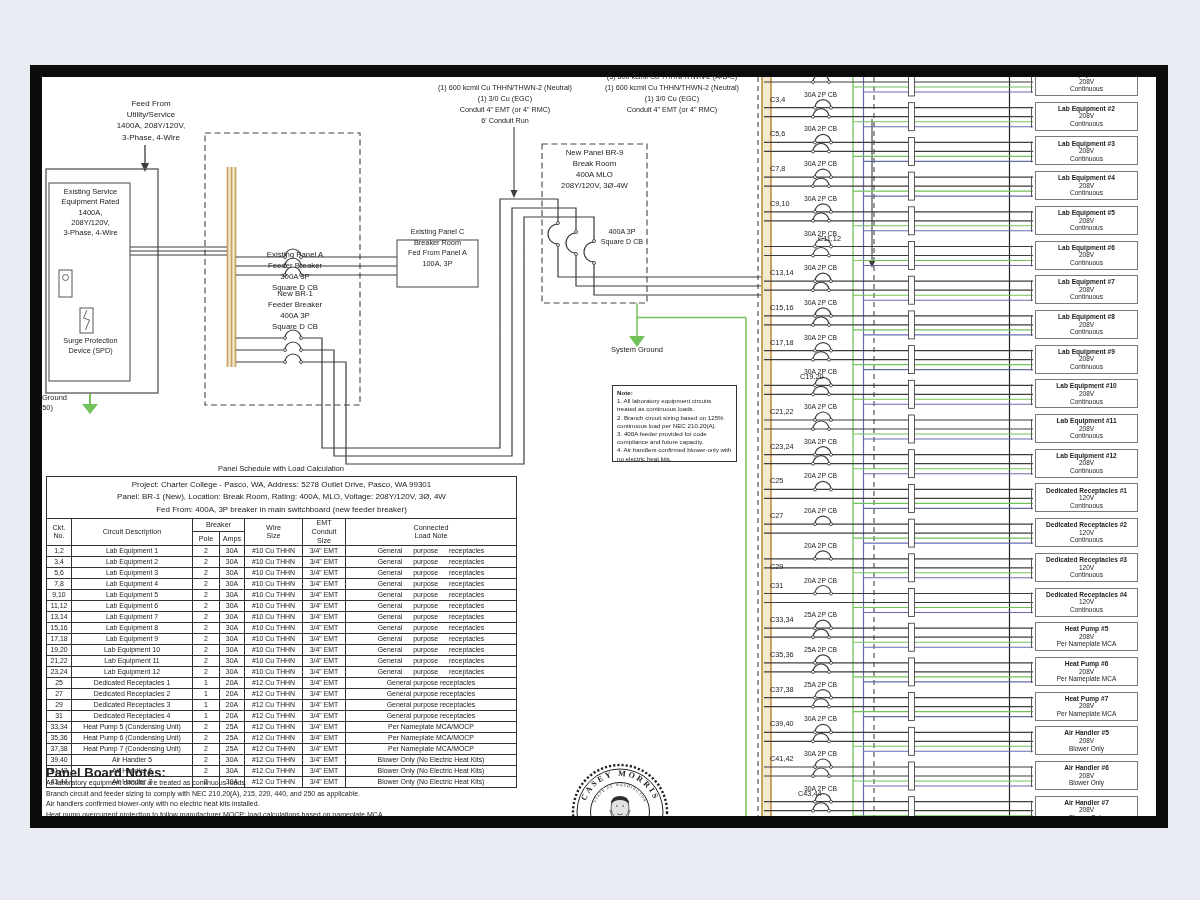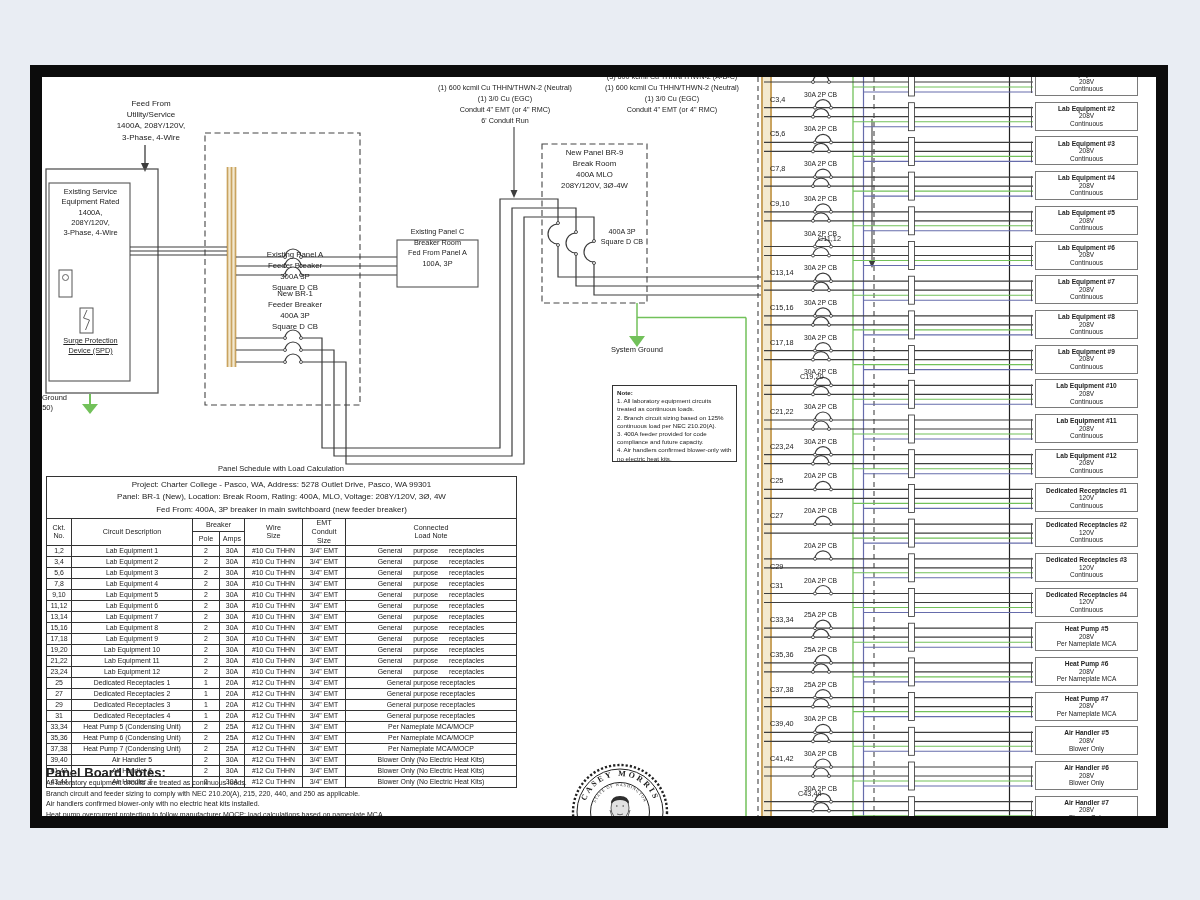--- a/index.html
+++ b/index.html
@@ -411,21 +411,21 @@
         </div>
 
       <div class="t ctr l75" style="left:9px;top:110px;width:79px;">
           <div>Existing Service</div>
           <div>Equipment Rated</div>
           <div>1400A,</div>
           <div>208Y/120V,</div>
           <div>3-Phase, 4-Wire</div>
         </div>
 
-      <div class="t ctr" style="left:6px;top:259px;width:85px;font-size:7.3px;line-height:10px;text-decoration:underline;">
+      <div class="t ctr" style="left:6px;top:259px;width:85px;font-size:7.3px;line-height:10px;">
           <div>Surge Protection</div>
           <div>Device (SPD)</div>
         </div>
 
       <div class="t gr-frag" style="left:0px;top:316px;">Ground</div>
       <div class="t gr-frag" style="left:-4px;top:326px;">250)</div>
 
       <div class="t ctr l78" style="left:198px;top:130px;width:110px;margin-top:42px;">
           <div>Existing Panel A</div>
           <div>Feeder Breaker</div>

